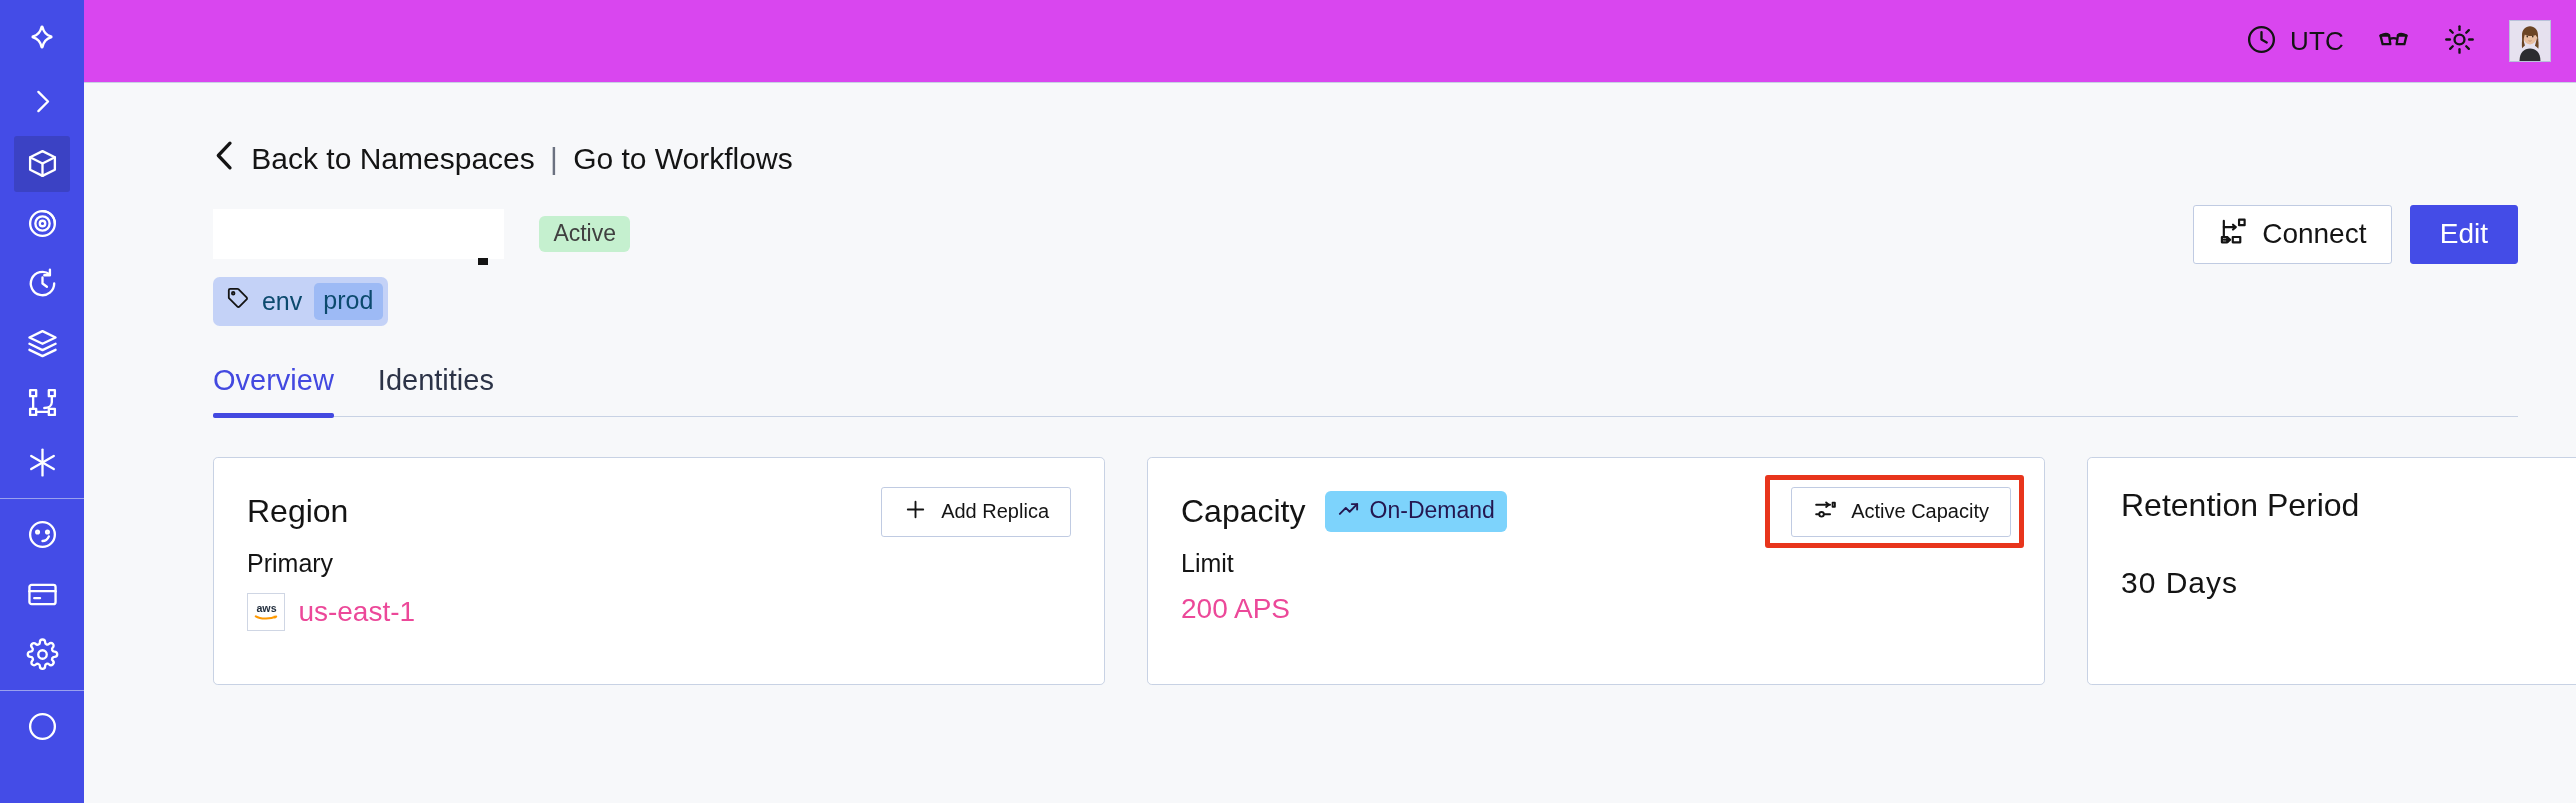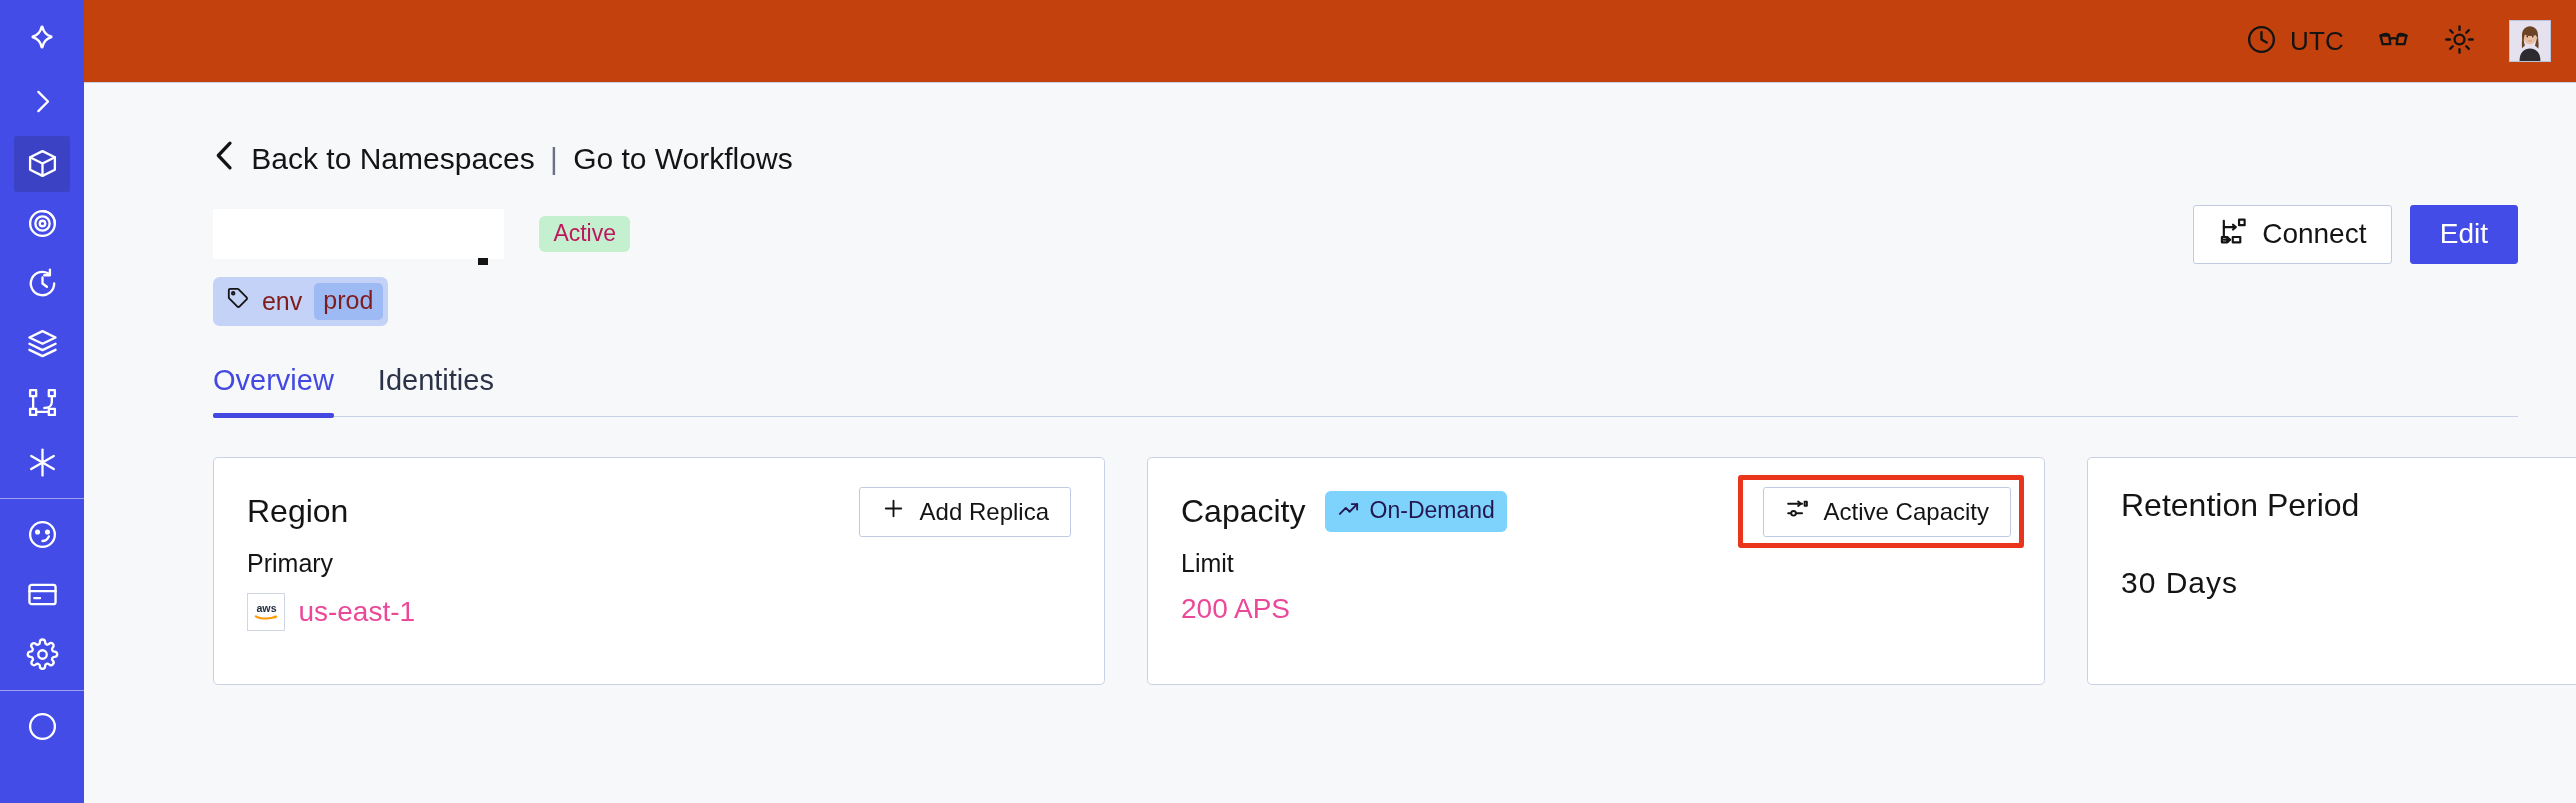--- a/index.html
+++ b/index.html
@@ -28,21 +28,21 @@
   }
   .sb-item.active { background: #3b42c4; }
   .sb-div { width: 84px; height: 1px; background: #9aa0ee; margin: 5.8px 0; }
   .sb-ic { width: 33px; height: 33px; display:block; }
   .sb-ic svg { width: 33px; height: 33px; fill: none; stroke: #ffffff; stroke-width: 1.7; stroke-linecap: round; stroke-linejoin: round; }
 
   
   .right { flex: 1 1 auto; display: flex; flex-direction: column; min-width: 0; }
 
   .topbar {
-    height: 83px; background: #c2410c;
+    height: 83px; background: #d946ef;
     border-bottom: 1.9px solid #c8d2e4;
     display: flex; align-items: center; justify-content: flex-end;
     padding-right: 25px; gap: 33px;
     flex: 0 0 83px;
   }
   .tz { display: flex; align-items: center; gap: 11.5px; cursor: pointer; }
   .tz-label { font-size: 26px; color: #141414; letter-spacing: 0.2px; }
   .topbar-ic svg { stroke: #141414; fill: none; stroke-width: 1.7; stroke-linecap: round; stroke-linejoin: round; }
   .topbar-btn { display: flex; align-items: center; justify-content: center; cursor: pointer; }
   .avatar {
@@ -69,39 +69,39 @@
     display: flex; align-items: center;
     margin-top: 29px; height: 52px; position: relative;
   }
   .title-redact {
     width: 291px; height: 50px; background: #ffffff;
     flex: 0 0 291px;
   }
   .title-dot { position: absolute; left: 265px; top: 50px; width: 9.6px; height: 6.7px; background: #141414; }
   .badge-active {
     margin-left: 35px;
-    background: #c5f0cf; color: #be185d;
+    background: #c5f0cf; color: #404040;
     font-size: 23px; padding: 5.8px 14.4px 7.7px; border-radius: 5.8px;
     line-height: 1;
   }
   .hdr-actions { margin-left: auto; display: flex; align-items: center; gap: 17.3px; }
   .btn {
     display: flex; align-items: center; justify-content: center; gap: 14.4px;
     height: 59px; padding: 0 25px; font-size: 28px; cursor: pointer;
     border-radius: 2.9px;
   }
   .btn-outline { background: #ffffff; border: 1.9px solid #c0cbe2; color: #141414; }
   .btn-primary { background: #444ce7; border: 1.9px solid #444ce7; color: #ffffff; padding: 0 29px; }
   .btn-ic svg { stroke: #141414; fill: none; stroke-width: 1.8; stroke-linecap: round; stroke-linejoin: round; }
 
   .tagrow { margin-top: 17.3px; display: flex; }
   .tag {
     display: inline-flex; align-items: center; gap: 11.5px;
     background: #c4d2f7; border-radius: 6.7px;
-    padding: 5.8px 4.8px 5.8px 13.4px; font-size: 25px; color: #7f1d1d;
+    padding: 5.8px 4.8px 5.8px 13.4px; font-size: 25px; color: #0c4a6e;
   }
   .tag-ic svg { width: 24px; height: 24px; stroke: #141414; fill: none; stroke-width: 1.8; stroke-linecap: round; stroke-linejoin: round; }
   .tag-val { background: #9dbaf5; border-radius: 4.8px; padding: 2.9px 9.6px 4.8px; }
 
   .tabs {
     margin-top: 38px; display: flex; gap: 44px;
     border-bottom: 1.9px solid #c8d2e4; position: relative;
   }
   .tab { font-size: 29px; color: #2c3347; padding-bottom: 19px; cursor: pointer; position: relative; }
   .tab.active { color: #4349e0; }
@@ -116,21 +116,21 @@
     padding: 29px 33px 0; height: 228px; position: relative;
   }
   .card-region { width: 892px; flex: 0 0 892px; }
   .card-capacity { width: 898px; flex: 0 0 898px; }
   .card-retention { width: 539px; flex: 0 0 539px; }
   .card-head { display: flex; align-items: center; gap: 19px; }
   .card-title { font-size: 32px; color: #141414; font-weight: 400; }
   .card-action { margin-left: auto; position: relative; }
   .btn-sm {
     display: flex; align-items: center; justify-content: center; gap: 13.4px;
-    height: 50px; padding: 8px 21px; font-size: 24px; cursor: pointer;
+    height: 50px; padding: 8px 21px; font-size: 20px; cursor: pointer;
     background: #ffffff; border: 1.9px solid #c0cbe2; border-radius: 2.9px; color: #141414; margin-left: 12px;
   }
   .btn-sm .btn-ic svg { stroke: #141414; }
   .badge-ondemand {
     display: inline-flex; align-items: center; gap: 9.6px;
     background: #7dd3fc; color: #241750; border-radius: 5.8px;
     padding: 5.8px 12.5px 7.7px; font-size: 23px; line-height: 1;
   }
   .badge-ondemand svg { width: 23px; height: 23px; stroke: #241750; fill: none; stroke-width: 2; stroke-linecap: round; stroke-linejoin: round; }
   .card-label { font-size: 25px; color: #141414; margin-top: 12px; }

